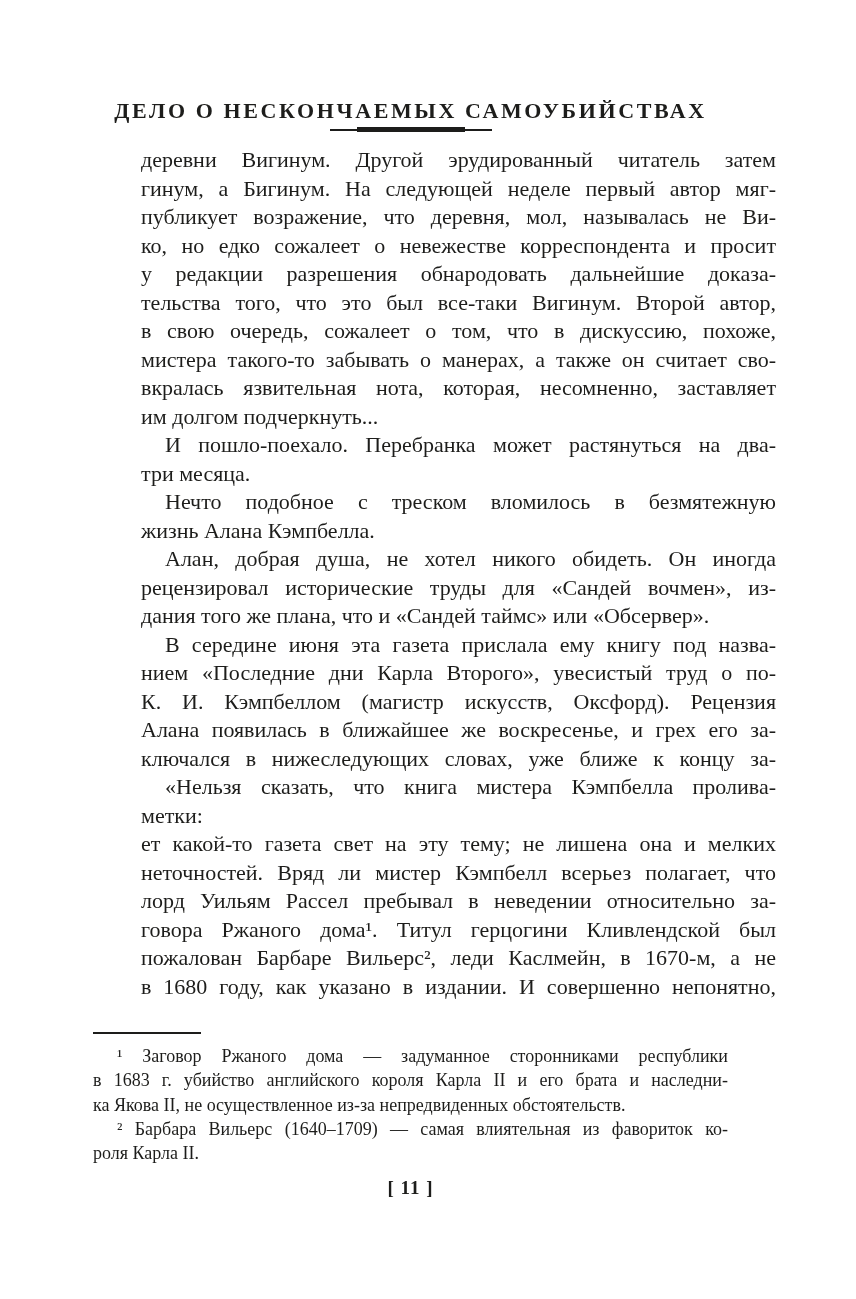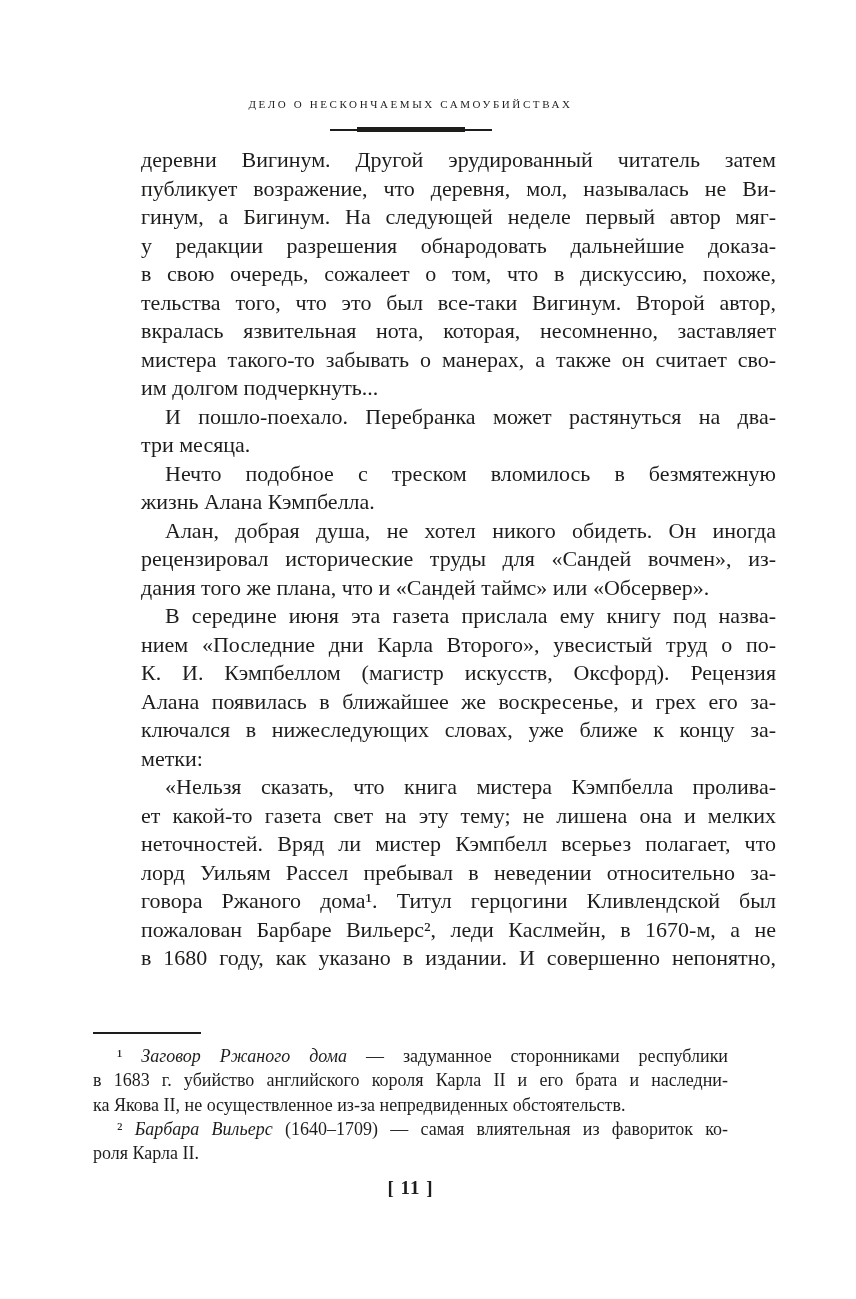--- a/index.html
+++ b/index.html
@@ -16,22 +16,22 @@
     font-family: "Liberation Serif", "DejaVu Serif", serif;
     color: var(--text-color);
     overflow: hidden;
   }
   .running-head {
     position: absolute;
     top: 98px;
     left: 93px;
     width: 635px;
     text-align: center;
-    font-size: 11px;
-    font-weight: normal;
+    font-size: 22px;
+    font-weight: bold;
     letter-spacing: 2.6px;
     color: var(--text-color);
     white-space: nowrap;
   }
   .ornament {
     position: absolute;
     top: 127px;
     left: 93px;
     width: 635px;
     display: flex;
@@ -75,21 +75,21 @@
     line-height: 24.3px;
   }
   .footnotes .line { height: 24.3px; }
   .line {
     text-align: justify;
     text-align-last: justify;
     white-space: normal;
   }
   .line.last { text-align-last: left; }
   .line.indent { text-indent: 24px; }
-  .line .italic { font-style: italic; }
+  .line .italic { }
   .folio {
     position: absolute;
     top: 1177px;
     left: 93px;
     width: 635px;
     text-align: center;
     font-size: 19px;
     font-weight: bold;
     letter-spacing: 1px;
     color: var(--text-color);
@@ -103,42 +103,43 @@
   <div class="running-head">ДЕЛО О НЕСКОНЧАЕМЫХ САМОУБИЙСТВАХ</div>
 
   <div class="ornament">
     <span class="thin"></span>
     <span class="thick"></span>
     <span class="thin"></span>
   </div>
 
   <div class="body-text" id="body-lines">
       <div class="line"><span>деревни Вигинум. Другой эрудированный читатель затем</span></div>
+      <div class="line"><span>гинум, а Бигинум. На следующей неделе первый автор мяг-</span></div>
       <div class="line"><span>публикует возражение, что деревня, мол, называлась не Ви-</span></div>
-      <div class="line"><span>гинум, а Бигинум. На следующей неделе первый автор мяг-</span></div>
+      <div class="line"><span>ко, но едко сожалеет о невежестве корреспондента и просит</span></div>
       <div class="line"><span>у редакции разрешения обнародовать дальнейшие доказа-</span></div>
+      <div class="line"><span>тельства того, что это был все-таки Вигинум. Второй автор,</span></div>
       <div class="line"><span>в свою очередь, сожалеет о том, что в дискуссию, похоже,</span></div>
-      <div class="line"><span>тельства того, что это был все-таки Вигинум. Второй автор,</span></div>
+      <div class="line"><span>мистера такого-то забывать о манерах, а также он считает сво-</span></div>
       <div class="line"><span>вкралась язвительная нота, которая, несомненно, заставляет</span></div>
-      <div class="line"><span>мистера такого-то забывать о манерах, а также он считает сво-</span></div>
       <div class="line last"><span>им долгом подчеркнуть...</span></div>
       <div class="line indent"><span>И пошло-поехало. Перебранка может растянуться на два-</span></div>
       <div class="line last"><span>три месяца.</span></div>
       <div class="line indent"><span>Нечто подобное с треском вломилось в безмятежную</span></div>
       <div class="line last"><span>жизнь Алана Кэмпбелла.</span></div>
       <div class="line indent"><span>Алан, добрая душа, не хотел никого обидеть. Он иногда</span></div>
       <div class="line"><span>рецензировал исторические труды для «Сандей вочмен», из-</span></div>
       <div class="line last"><span>дания того же плана, что и «Сандей таймс» или «Обсервер».</span></div>
       <div class="line indent"><span>В середине июня эта газета прислала ему книгу под назва-</span></div>
       <div class="line"><span>нием «Последние дни Карла Второго», увесистый труд о по-</span></div>
       <div class="line"><span>К. И. Кэмпбеллом (магистр искусств, Оксфорд). Рецензия</span></div>
       <div class="line"><span>Алана появилась в ближайшее же воскресенье, и грех его за-</span></div>
       <div class="line"><span>ключался в нижеследующих словах, уже ближе к концу за-</span></div>
+      <div class="line indent"><span>«Нельзя сказать, что книга мистера Кэмпбелла пролива-</span></div>
       <div class="line last"><span>метки:</span></div>
-      <div class="line indent"><span>«Нельзя сказать, что книга мистера Кэмпбелла пролива-</span></div>
       <div class="line"><span>ет какой-то газета свет на эту тему; не лишена она и мелких</span></div>
       <div class="line"><span>неточностей. Вряд ли мистер Кэмпбелл всерьез полагает, что</span></div>
       <div class="line"><span>лорд Уильям Рассел пребывал в неведении относительно за-</span></div>
       <div class="line"><span>говора Ржаного дома¹. Титул герцогини Кливлендской был</span></div>
       <div class="line"><span>пожалован Барбаре Вильерс², леди Каслмейн, в 1670-м, а не</span></div>
       <div class="line"><span>в 1680 году, как указано в издании. И совершенно непонятно,</span></div>
     </div>
 
   <div class="footnote-rule"></div>
 

